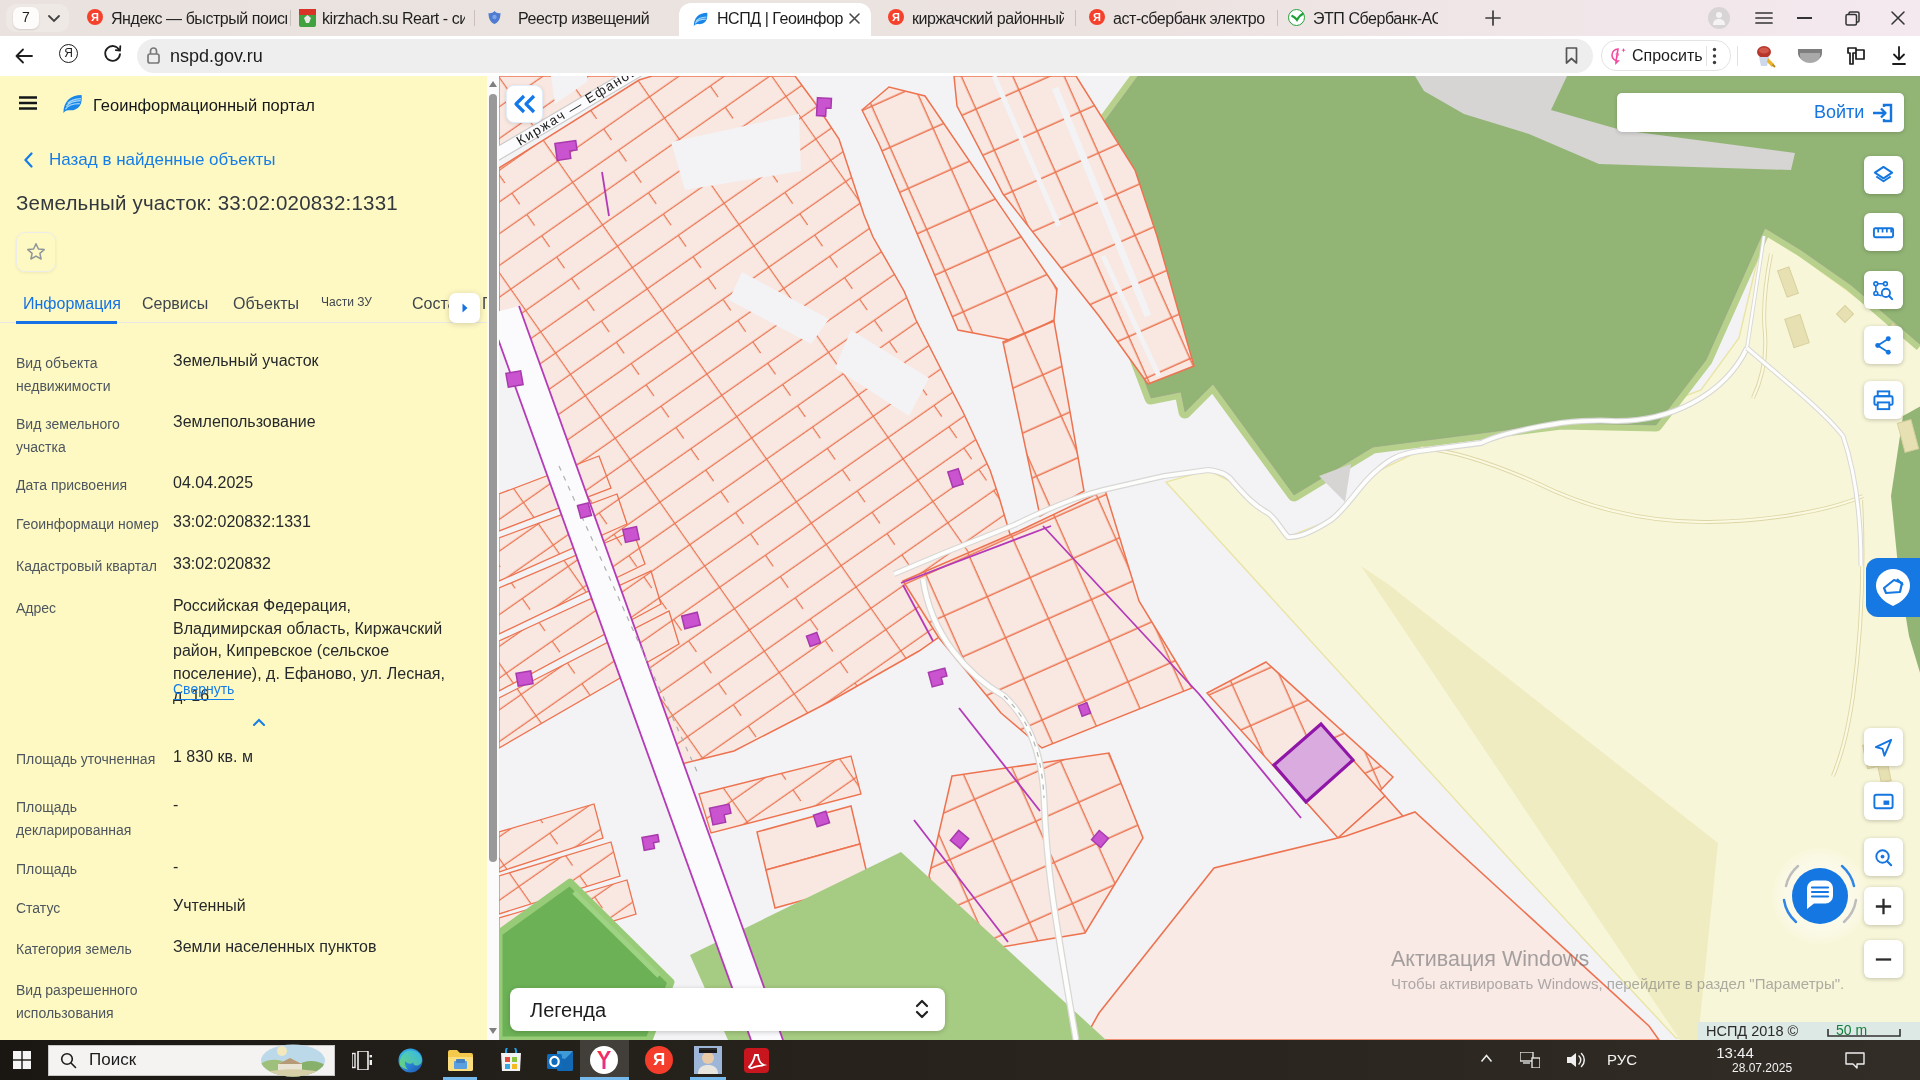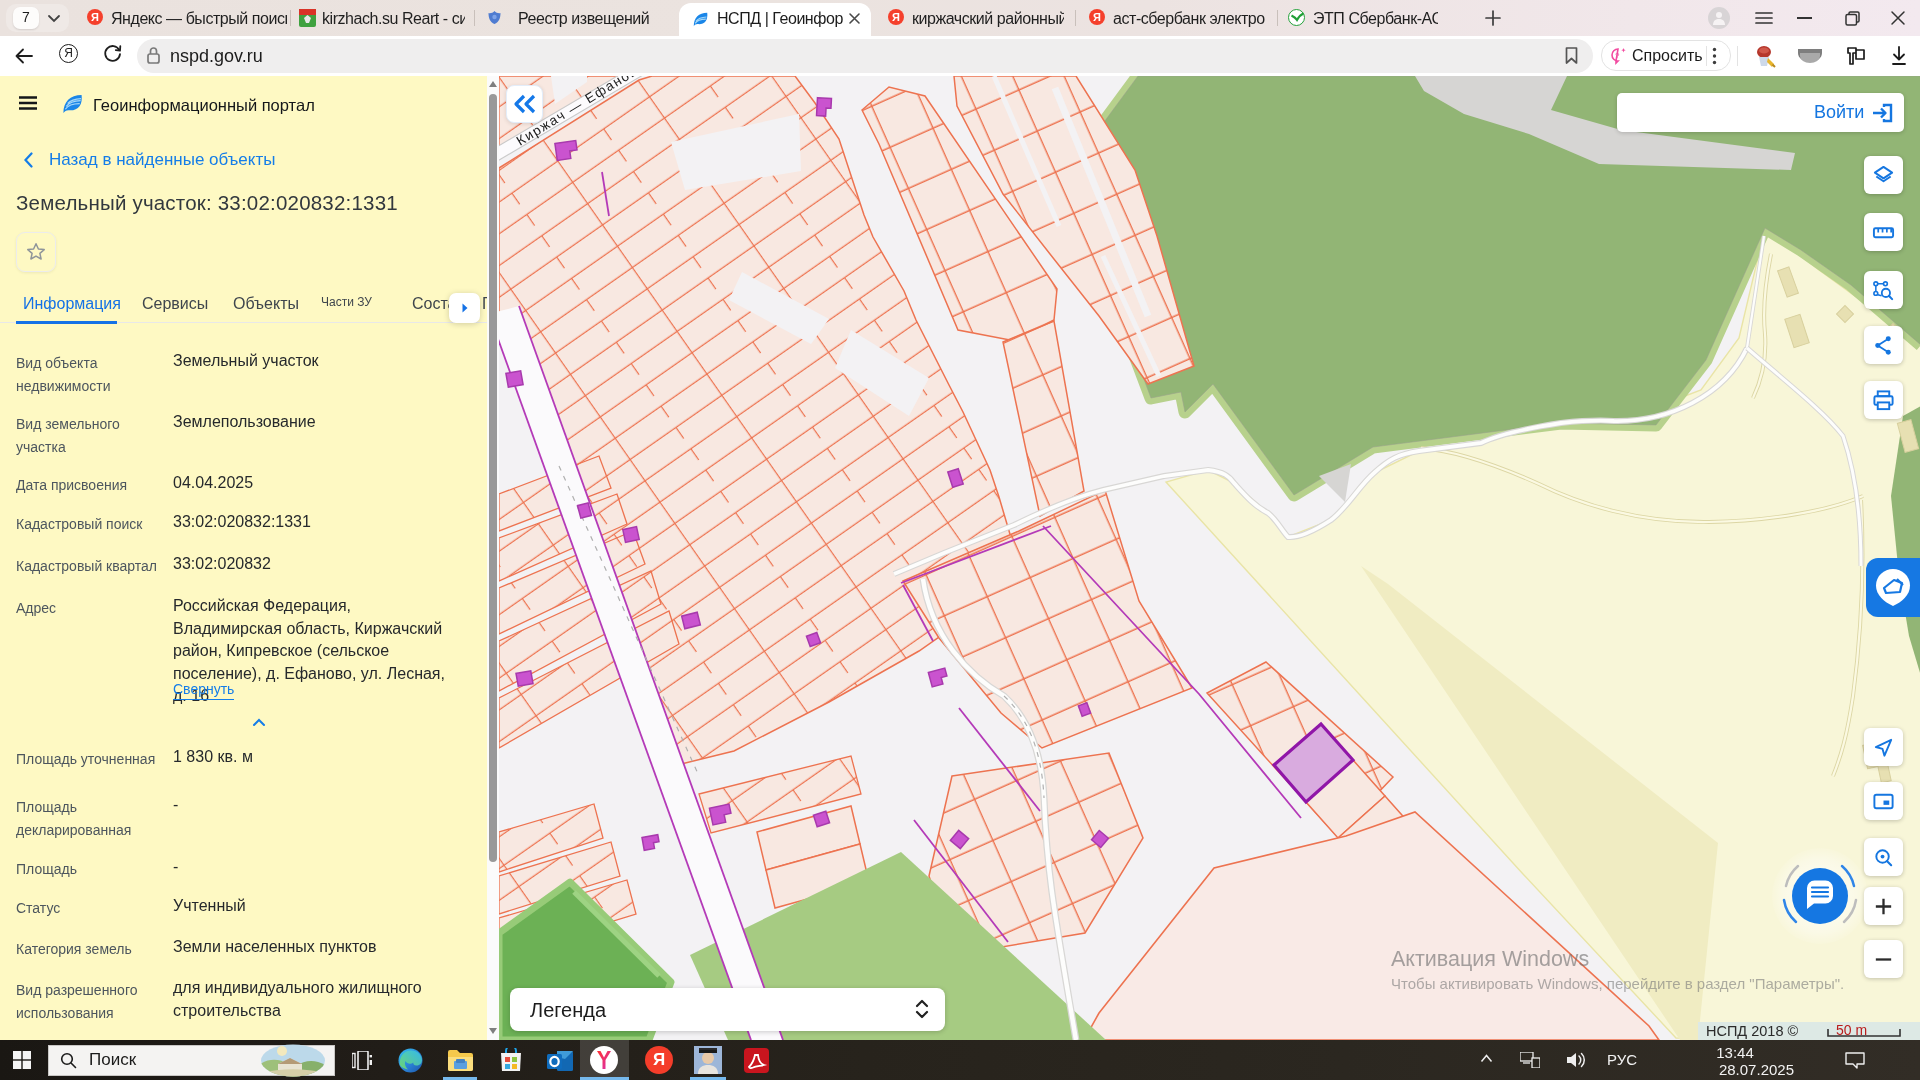--- a/index.html
+++ b/index.html
@@ -189,42 +189,41 @@
   <svg class="abs" style="left:461px;top:226px" width="8" height="12" viewBox="0 0 8 12">
       <path d="M1.5 1.5 L6.5 6 L1.5 10.5 Z" fill="#1472e6"></path>
     </svg>
 
   <div class="lbl" style="top:276px;width:150px;">Вид объекта недвижимости</div>
   <div class="val" style="top:274px;">Земельный участок</div>
   <div class="lbl" style="top:337px;width:150px;">Вид земельного участка</div>
   <div class="val" style="top:335px;">Землепользование</div>
   <div class="lbl" style="top:398px;">Дата присвоения</div>
   <div class="val" style="top:396px;">04.04.2025</div>
-  <div class="lbl" style="top:437px;">Кадастровый поиск</div>
+  <div class="lbl" style="top:437px;">Геоинформаци номер</div>
   <div class="val" style="top:435px;">33:02:020832:1331</div>
   <div class="lbl" style="top:479px;">Кадастровый квартал</div>
   <div class="val" style="top:477px;">33:02:020832</div>
   <div class="lbl" style="top:521px;">Адрес</div>
   <div class="val" style="top:519px;width:310px;">Российская Федерация,<br>Владимирская область, Киржачский<br>район, Кипревское (сельское<br>поселение), д. Ефаново, ул. Лесная,<br>д. 16</div>
   <div class="abs" style="left:173px;top:604px;font-size:14px;color:#147de8;border-bottom:1px solid #147de8;line-height:19px;">Свернуть</div>
   <svg class="abs" style="left:252px;top:642px" width="14" height="9" viewBox="0 0 14 9">
       <path d="M2 7 L7 2 L12 7" fill="none" stroke="#147de8" stroke-width="2" stroke-linecap="round"></path>
     </svg>
   <div class="lbl" style="top:672px;">Площадь уточненная</div>
   <div class="val" style="top:670px;">1 830 кв. м</div>
   <div class="lbl" style="top:720px;width:150px;">Площадь декларированная</div>
   <div class="val" style="top:718px;">-</div>
   <div class="lbl" style="top:782px;">Площадь</div>
   <div class="val" style="top:780px;">-</div>
   <div class="lbl" style="top:821px;">Статус</div>
   <div class="val" style="top:819px;">Учтенный</div>
   <div class="lbl" style="top:862px;">Категория земель</div>
   <div class="val" style="top:860px;">Земли населенных пунктов</div>
   <div class="lbl" style="top:903px;width:150px;">Вид разрешенного использования</div>
-  <div class="val" style="top:901px;width:300px;">для индивидуального жилищного строительства</div>
 </div>
 <div id="sscroll">
   <svg class="abs" style="left:2px;top:5px" width="8" height="6" viewBox="0 0 8 6">
       <path d="M0 6 L4 0 L8 6 Z" fill="#7f7f7f"></path>
     </svg>
   <div class="abs" style="left:2px;top:18px;width:8px;height:768px;background:#999;border-radius:5px;"></div>
   <svg class="abs" style="left:2px;top:952px" width="8" height="6" viewBox="0 0 8 6">
       <path d="M0 0 L4 6 L8 0 Z" fill="#7f7f7f"></path>
     </svg>
 </div>
@@ -437,21 +436,21 @@
 
 <div class="abs" style="left:510px;top:988px;width:435px;height:43px;background:#fff;border-radius:8px;box-shadow:0 1px 5px rgba(0,0,0,.2);"></div>
 <div class="abs" style="left:530px;top:999px;font-size:20px;color:#1d1d1d;">Легенда</div>
 <svg class="abs" style="left:913px;top:997px" width="18" height="24" viewBox="0 0 18 24">
     <path d="M4 9 L9 4 L14 9" fill="none" stroke="#222" stroke-width="2.2" stroke-linejoin="round" stroke-linecap="round"></path>
     <path d="M4 15 L9 20 L14 15" fill="none" stroke="#222" stroke-width="2.2" stroke-linejoin="round" stroke-linecap="round"></path>
   </svg>
 
 <div class="abs" style="left:1698px;top:1022px;width:222px;height:18px;background:#dde9e5;"></div>
 <div class="abs" style="left:1706px;top:1023px;font-size:14.5px;color:#2a2a2a;">НСПД 2018 ©</div>
-<div class="abs" style="left:1836px;top:1022px;font-size:14px;color:#b91c1c;">50 m</div>
+<div class="abs" style="left:1836px;top:1022px;font-size:14px;color:#15803d;">50 m</div>
 <svg class="abs" style="left:1827px;top:1028px" width="75" height="10" viewBox="0 0 75 10">
     <path d="M1 1 L1 8 L73 8 L73 1" fill="none" stroke="#333" stroke-width="1.6"></path>
   </svg>
 
 <div class="abs" style="left:1391px;top:947px;font-size:21.5px;color:rgba(112,112,112,.62);">Активация Windows</div>
 <div class="abs" style="left:1391px;top:975px;font-size:15px;color:rgba(122,122,122,.6);">Чтобы активировать Windows, перейдите в раздел "Параметры".</div>
 <div id="taskbar">
   <svg class="abs" style="left:13px;top:11px" width="18" height="18" viewBox="0 0 18 18">
       <rect x="0" y="0" width="8.3" height="8.3" fill="#f5f5f5"></rect>
       <rect x="9.7" y="0" width="8.3" height="8.3" fill="#f5f5f5"></rect>
@@ -567,17 +566,17 @@
       <rect x="0" y="0" width="13" height="9" fill="none" stroke="#eee" stroke-width="1.3"></rect>
       <path d="M3 11 L10 11" stroke="#eee" stroke-width="1.3"></path>
       <rect x="12" y="6" width="8" height="10" fill="#2a261f" stroke="#eee" stroke-width="1.3"></rect>
     </svg>
   <svg class="abs" style="left:1566px;top:11px" width="22" height="18" viewBox="0 0 22 18">
       <path d="M1 6 L5 6 L10 2 L10 16 L5 12 L1 12 Z" fill="#eee"></path>
       <path d="M13 5 A5.5 5.5 0 0 1 13 13 M15.5 2.5 A9 9 0 0 1 15.5 15.5" fill="none" stroke="#eee" stroke-width="1.5" stroke-linecap="round"></path>
     </svg>
   <div class="abs" style="left:1607px;top:11px;font-size:15px;color:#f2f2f2;">РУС</div>
   <div class="abs" style="left:1680px;top:4px;width:110px;text-align:center;font-size:15px;color:#f2f2f2;">13:44</div>
-  <div class="abs" style="left:1684px;top:21px;width:110px;text-align:right;font-size:15px;color:#f2f2f2;">28.07.2025</div>
+  <div class="abs" style="left:1732px;top:21px;width:110px;text-align:left;font-size:12px;color:#f2f2f2;">28.07.2025</div>
   <svg class="abs" style="left:1845px;top:12px" width="20" height="17" viewBox="0 0 20 17">
       <path d="M1 1 L19 1 L19 12 L12 12 L12 16 L8 12 L1 12 Z" fill="none" stroke="#eee" stroke-width="1.4" stroke-linejoin="round"></path>
     </svg>
 </div>
 
 </body></html>

